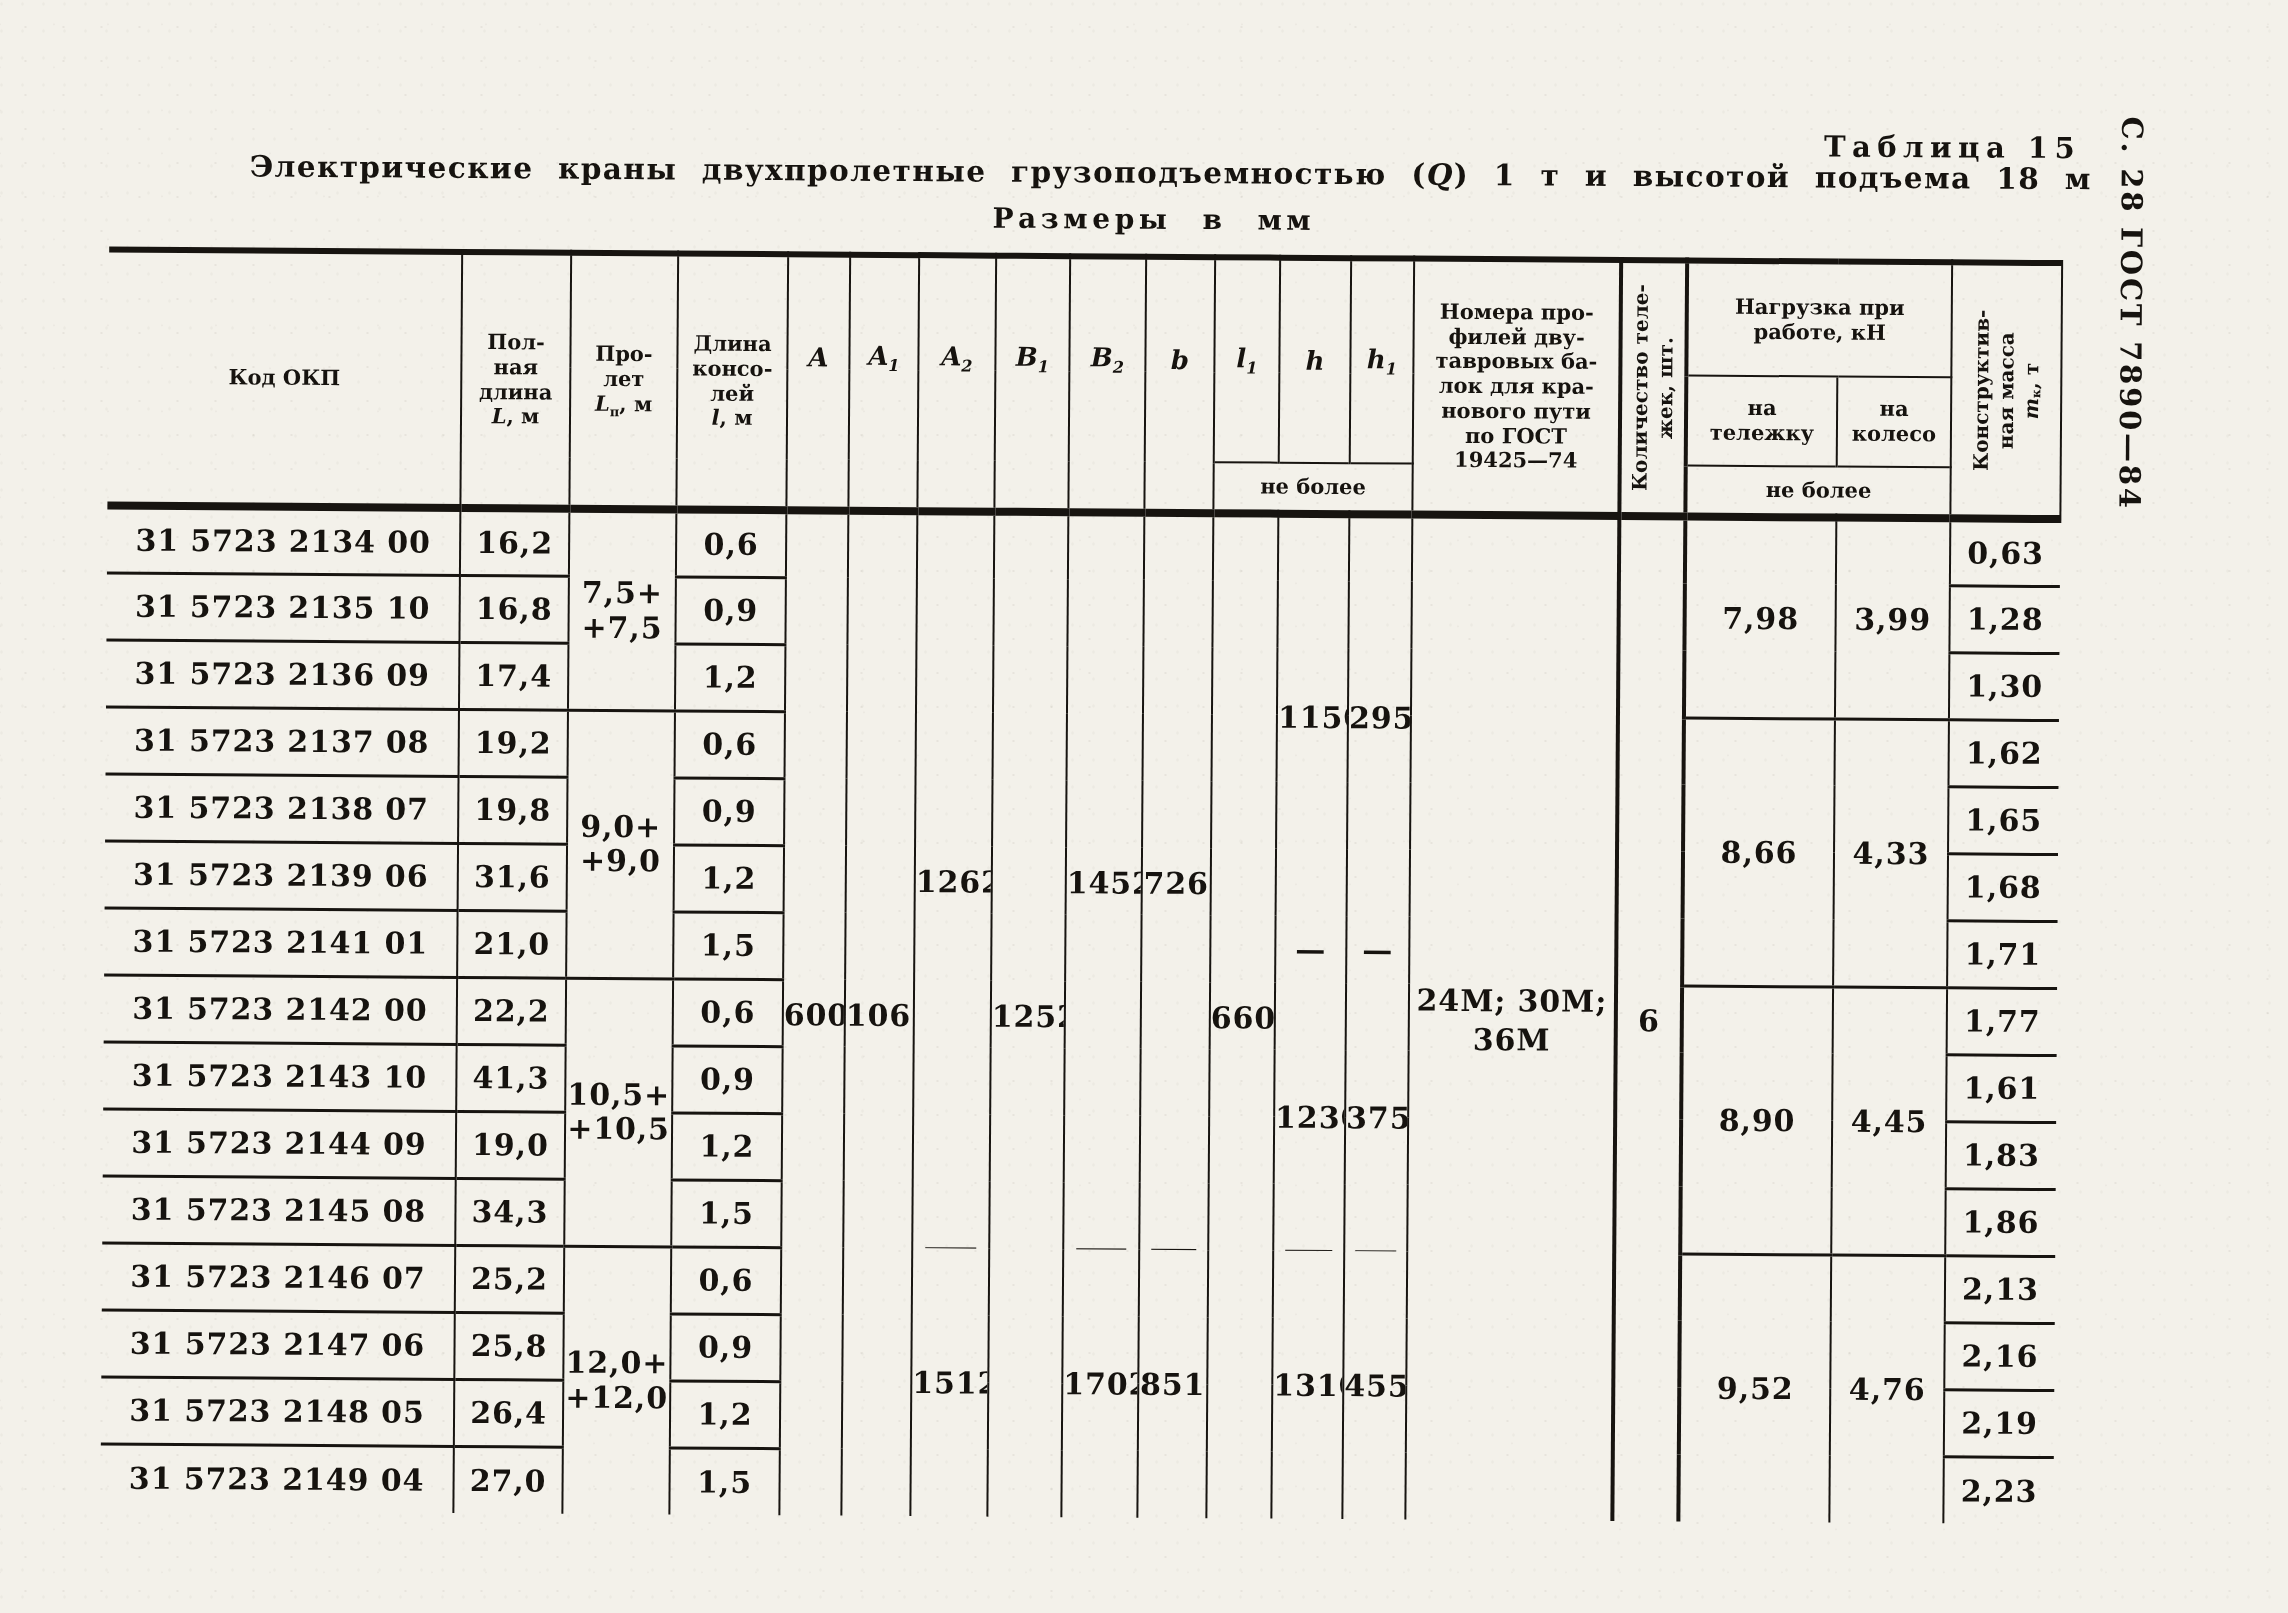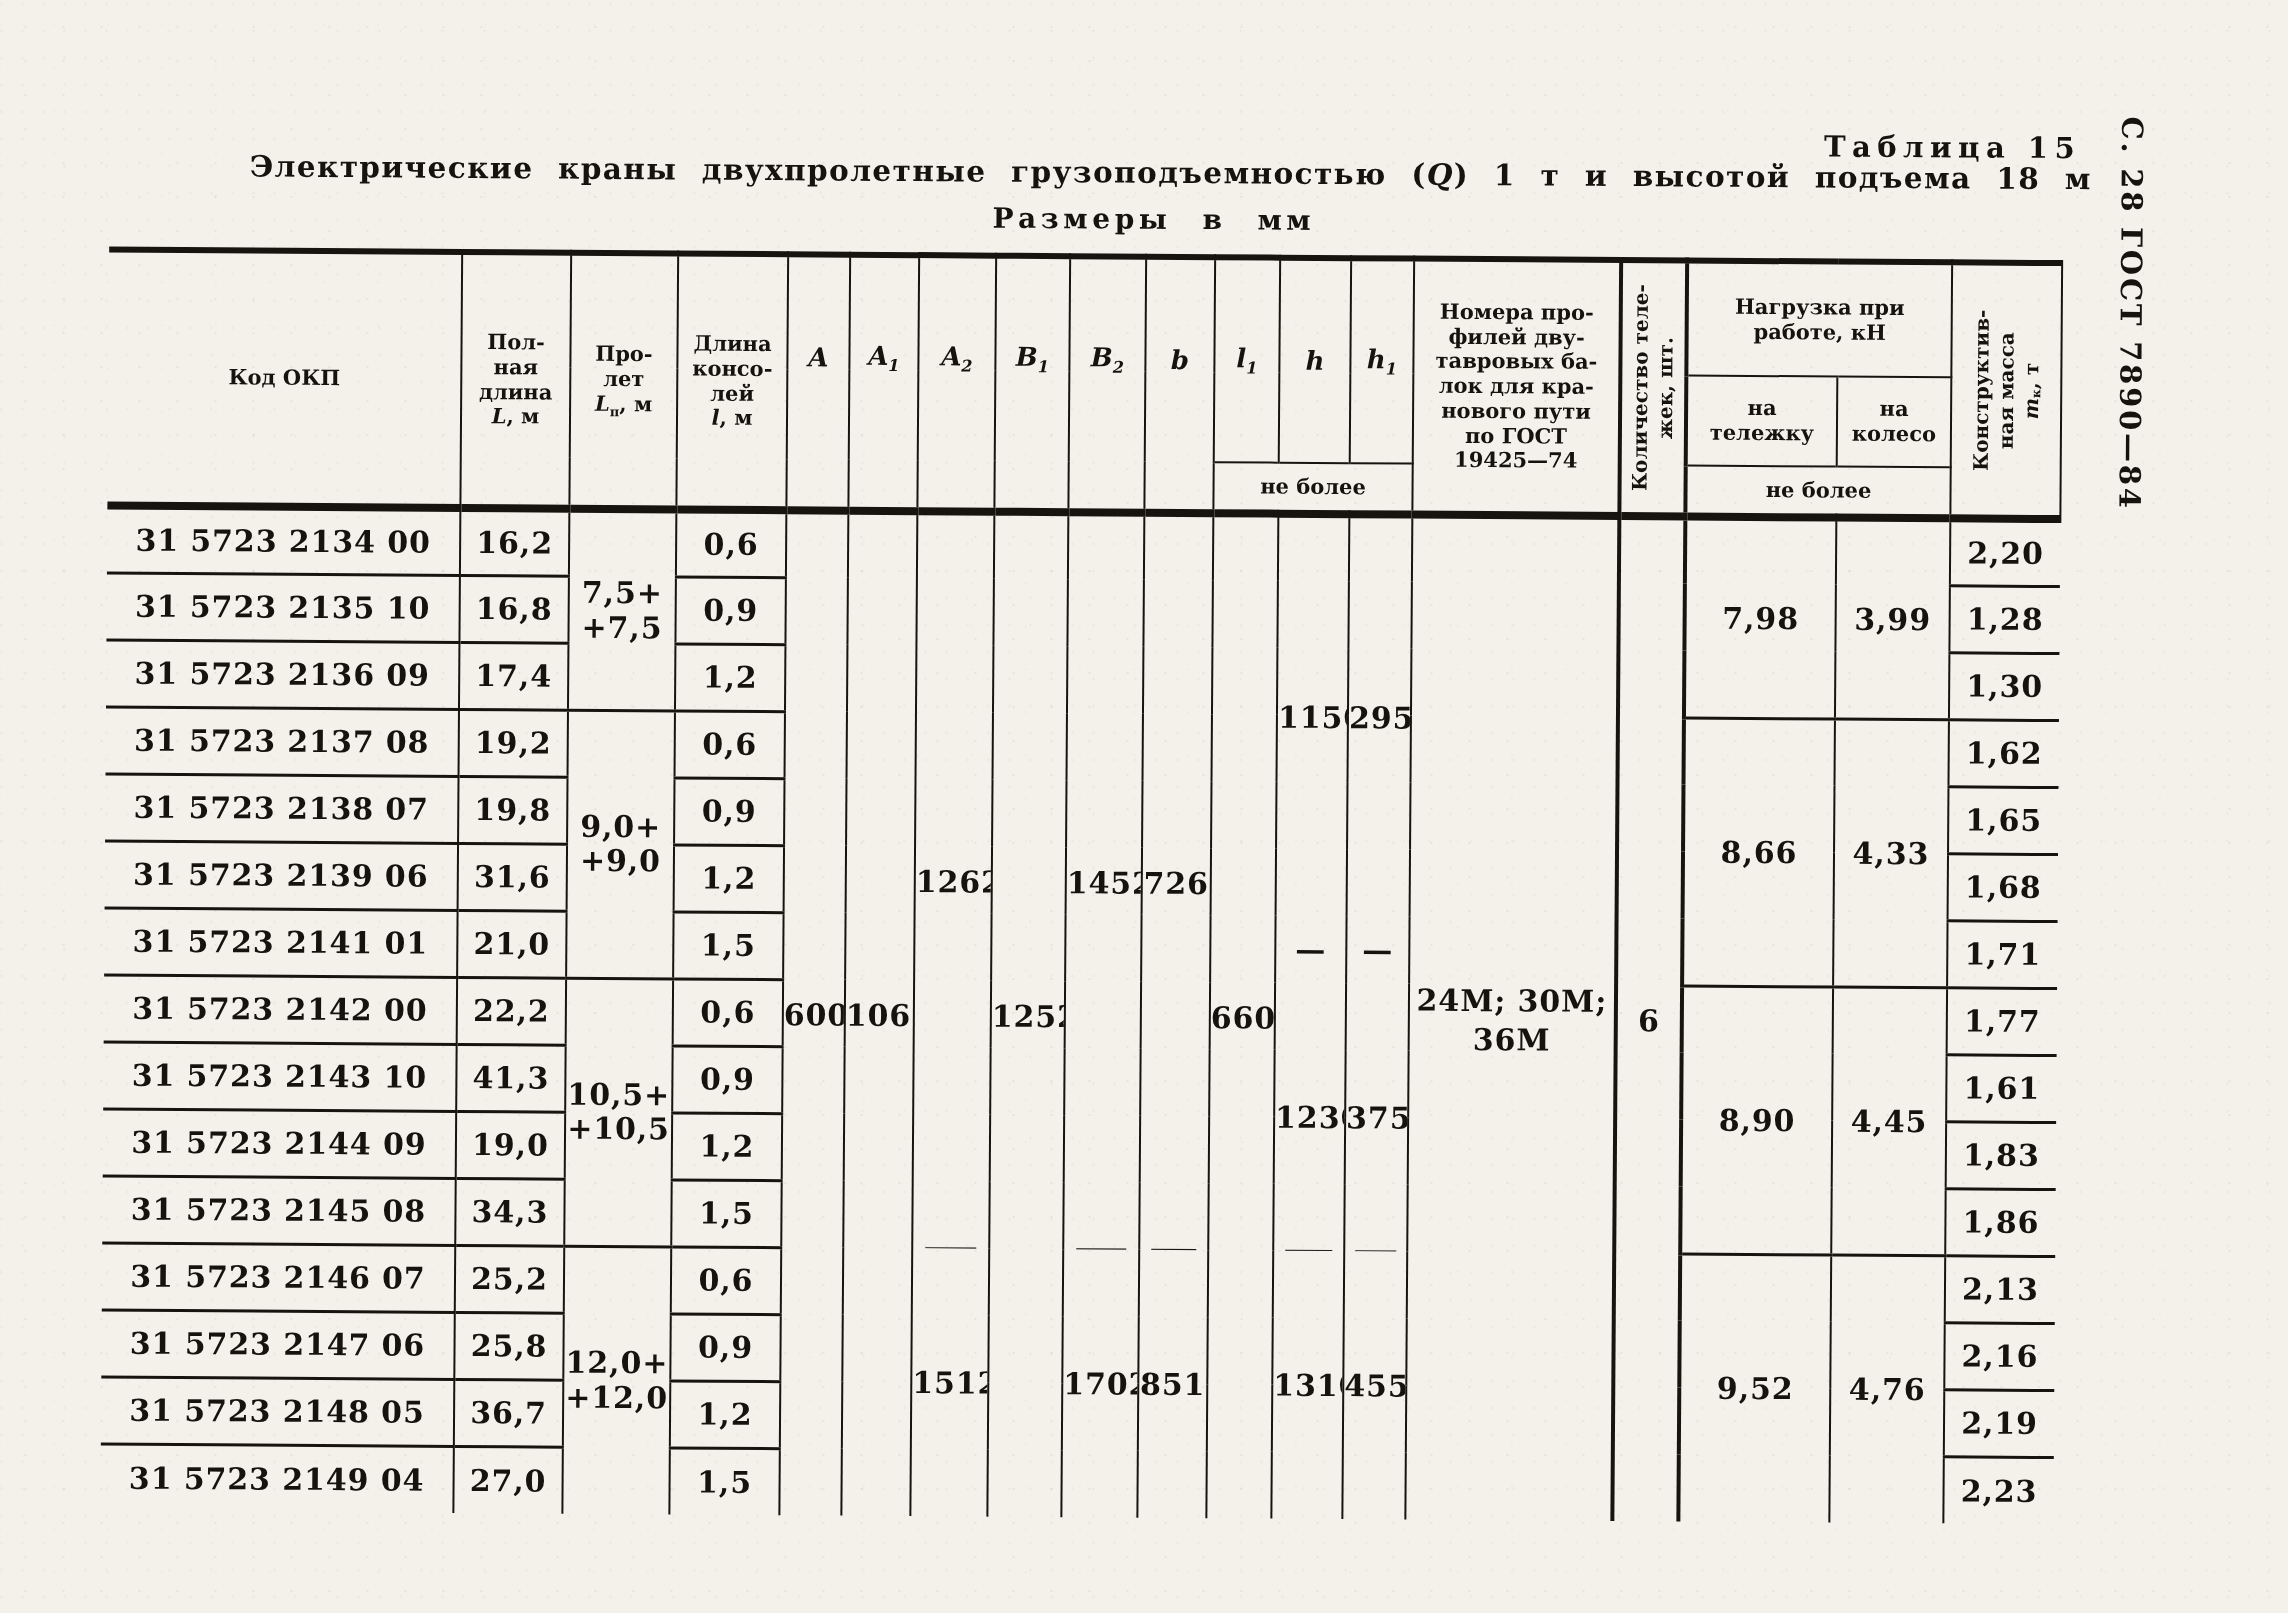--- a/index.html
+++ b/index.html
@@ -161,21 +161,21 @@
           <td rowspan="15" class="up">1252</td>
           <td rowspan="11" class="dashB">1452</td>
           <td rowspan="11" class="dashB">726</td>
           <td rowspan="15" class="up">660</td>
           <td rowspan="6">1150</td>
           <td rowspan="6">295</td>
           <td rowspan="15" class="up profiles-cell">24М; 30М;<br>36М</td>
           <td rowspan="15" class="thickL up">6</td>
           <td rowspan="3" class="thickL bb">7,98</td>
           <td rowspan="3" class="bb">3,99</td>
-          <td class="bb">2,20</td>
+          <td class="bb">0,63</td>
         </tr>
         <tr>
           <td class="noL bb okp-cell">31 5723 2135 10</td>
           <td class="bb">16,8</td>
           <td class="bb">0,9</td>
           <td class="bb">1,28</td>
         </tr>
         <tr>
           <td class="noL bb okp-cell">31 5723 2136 09</td>
           <td class="bb">17,4</td>
@@ -255,21 +255,21 @@
           <td class="bb">2,13</td>
         </tr>
         <tr>
           <td class="noL bb okp-cell">31 5723 2147 06</td>
           <td class="bb">25,8</td>
           <td class="bb">0,9</td>
           <td class="bb">2,16</td>
         </tr>
         <tr>
           <td class="noL bb okp-cell">31 5723 2148 05</td>
-          <td class="bb">36,7</td>
+          <td class="bb">26,4</td>
           <td class="bb">1,2</td>
           <td class="bb">2,19</td>
         </tr>
         <tr>
           <td class="noL okp-cell">31 5723 2149 04</td>
           <td>27,0</td>
           <td>1,5</td>
           <td>2,23</td>
         </tr>
       </tbody>

